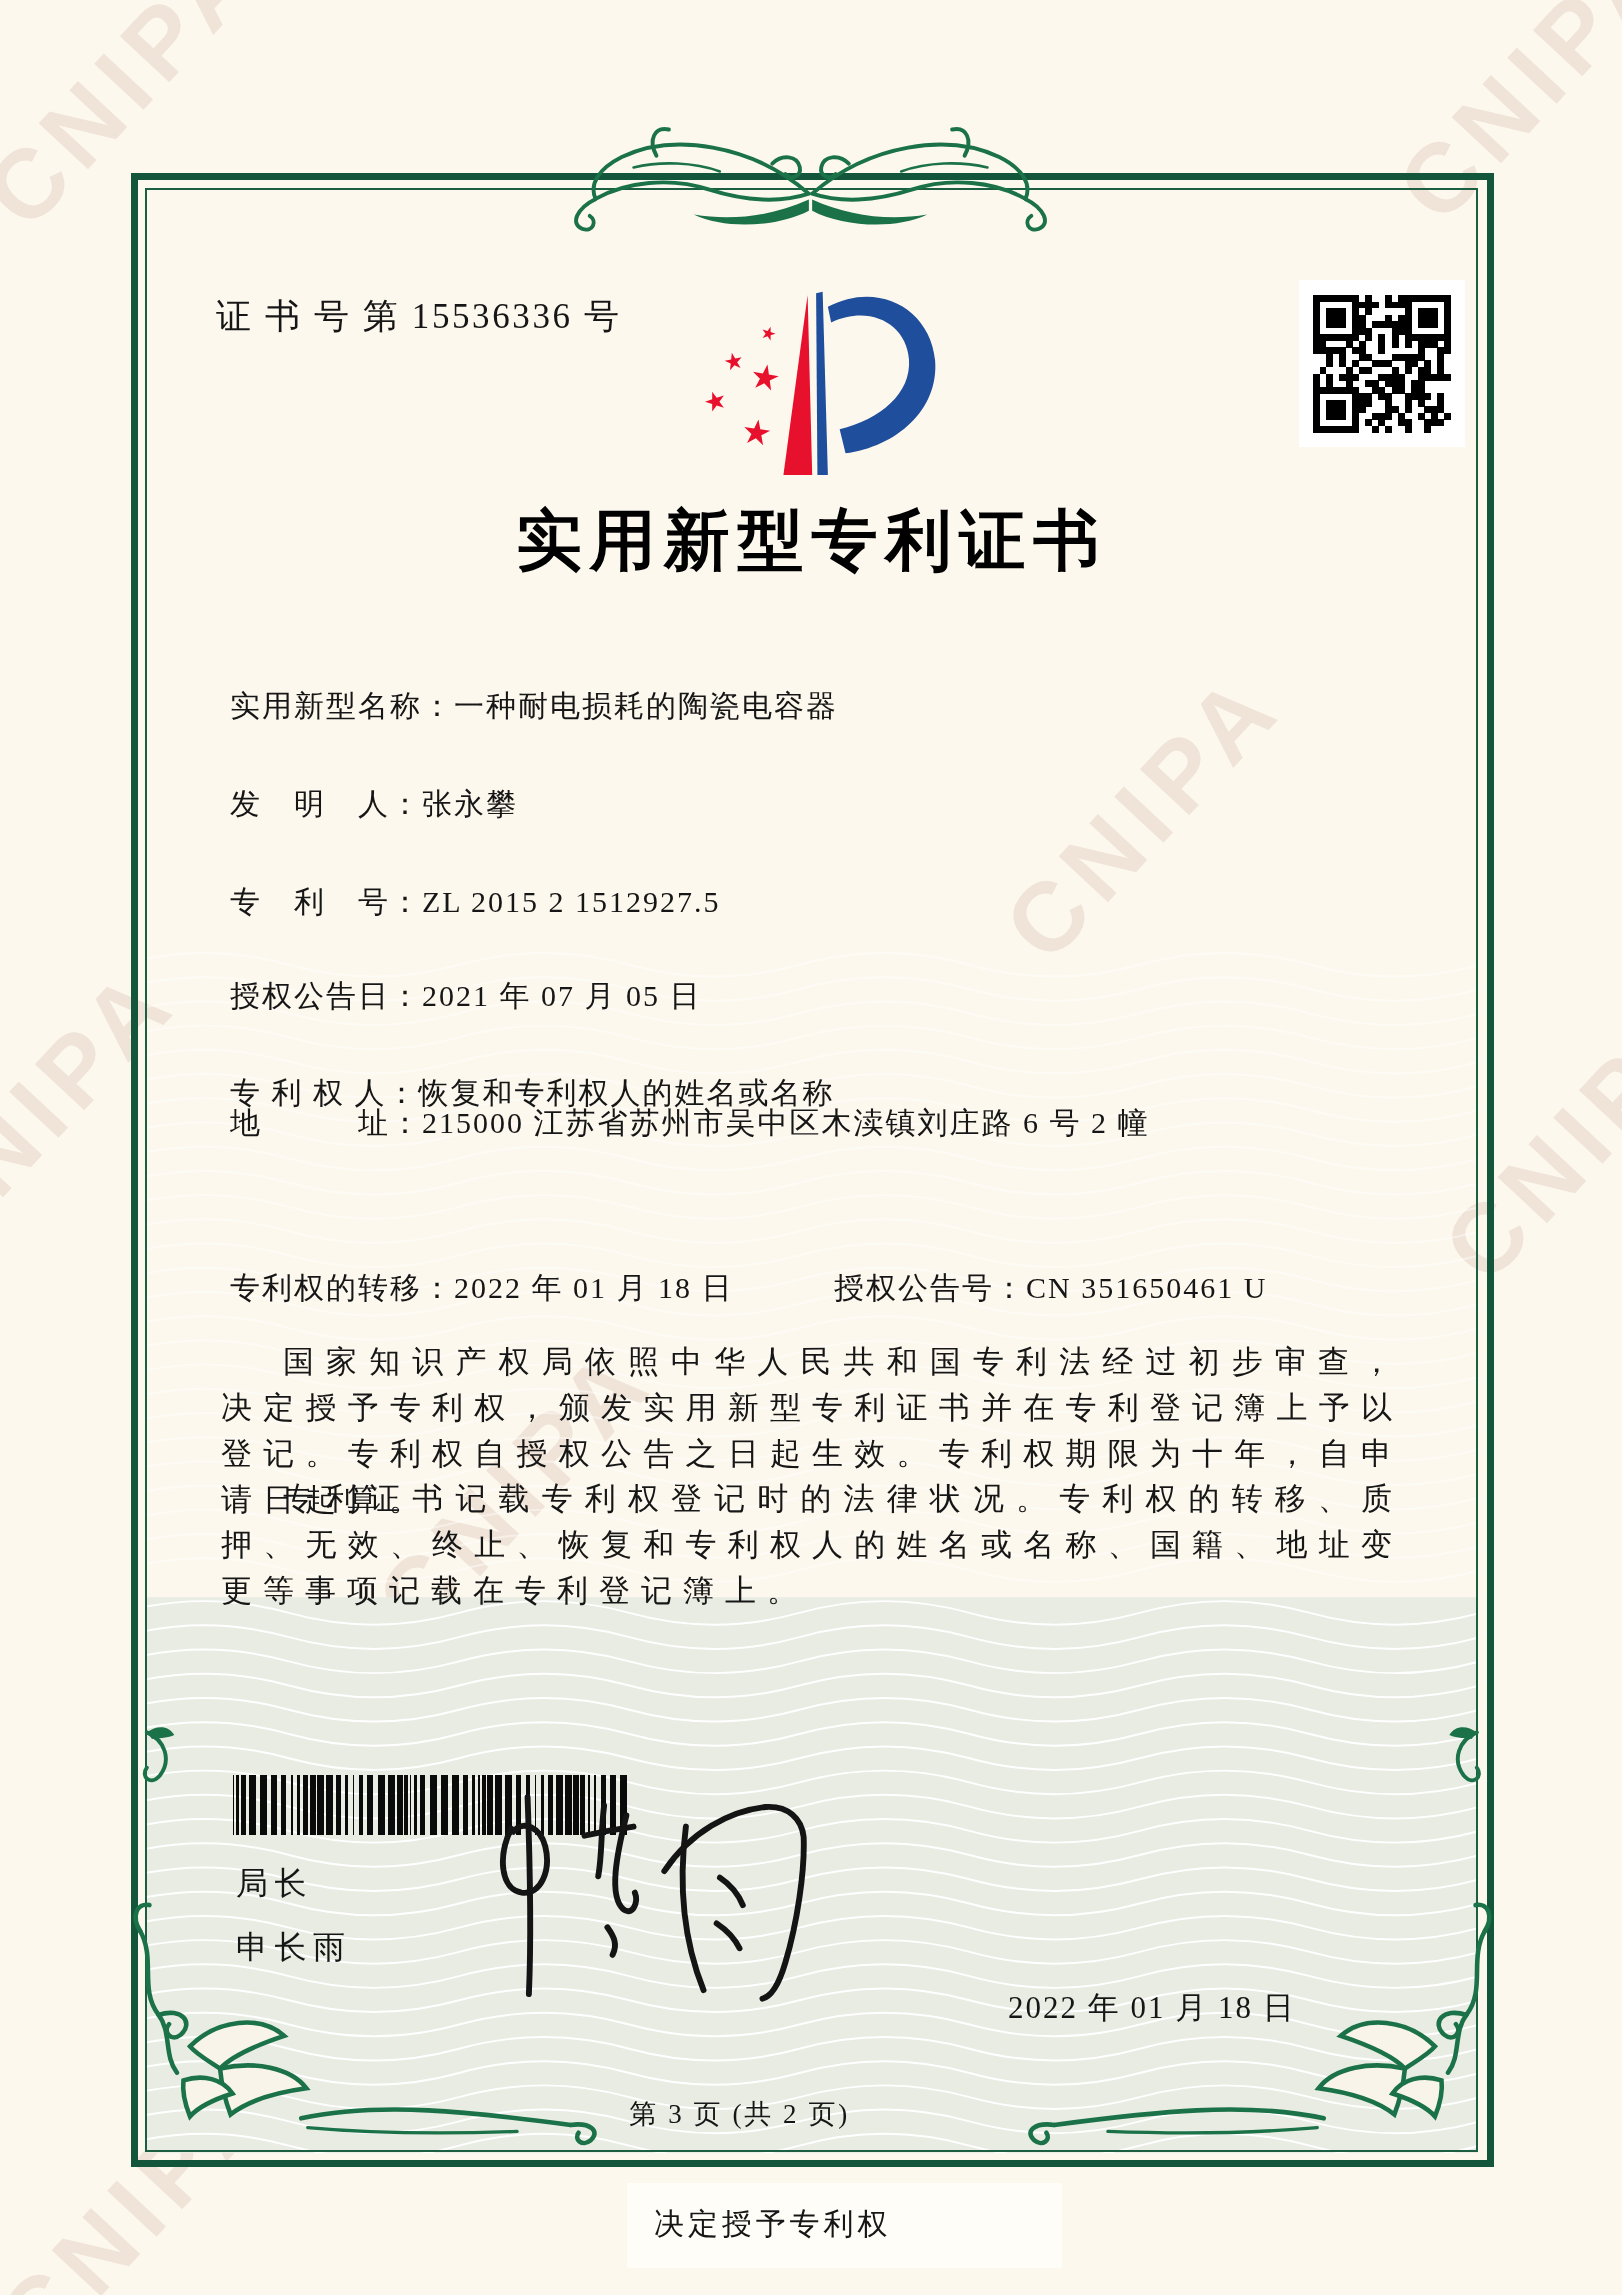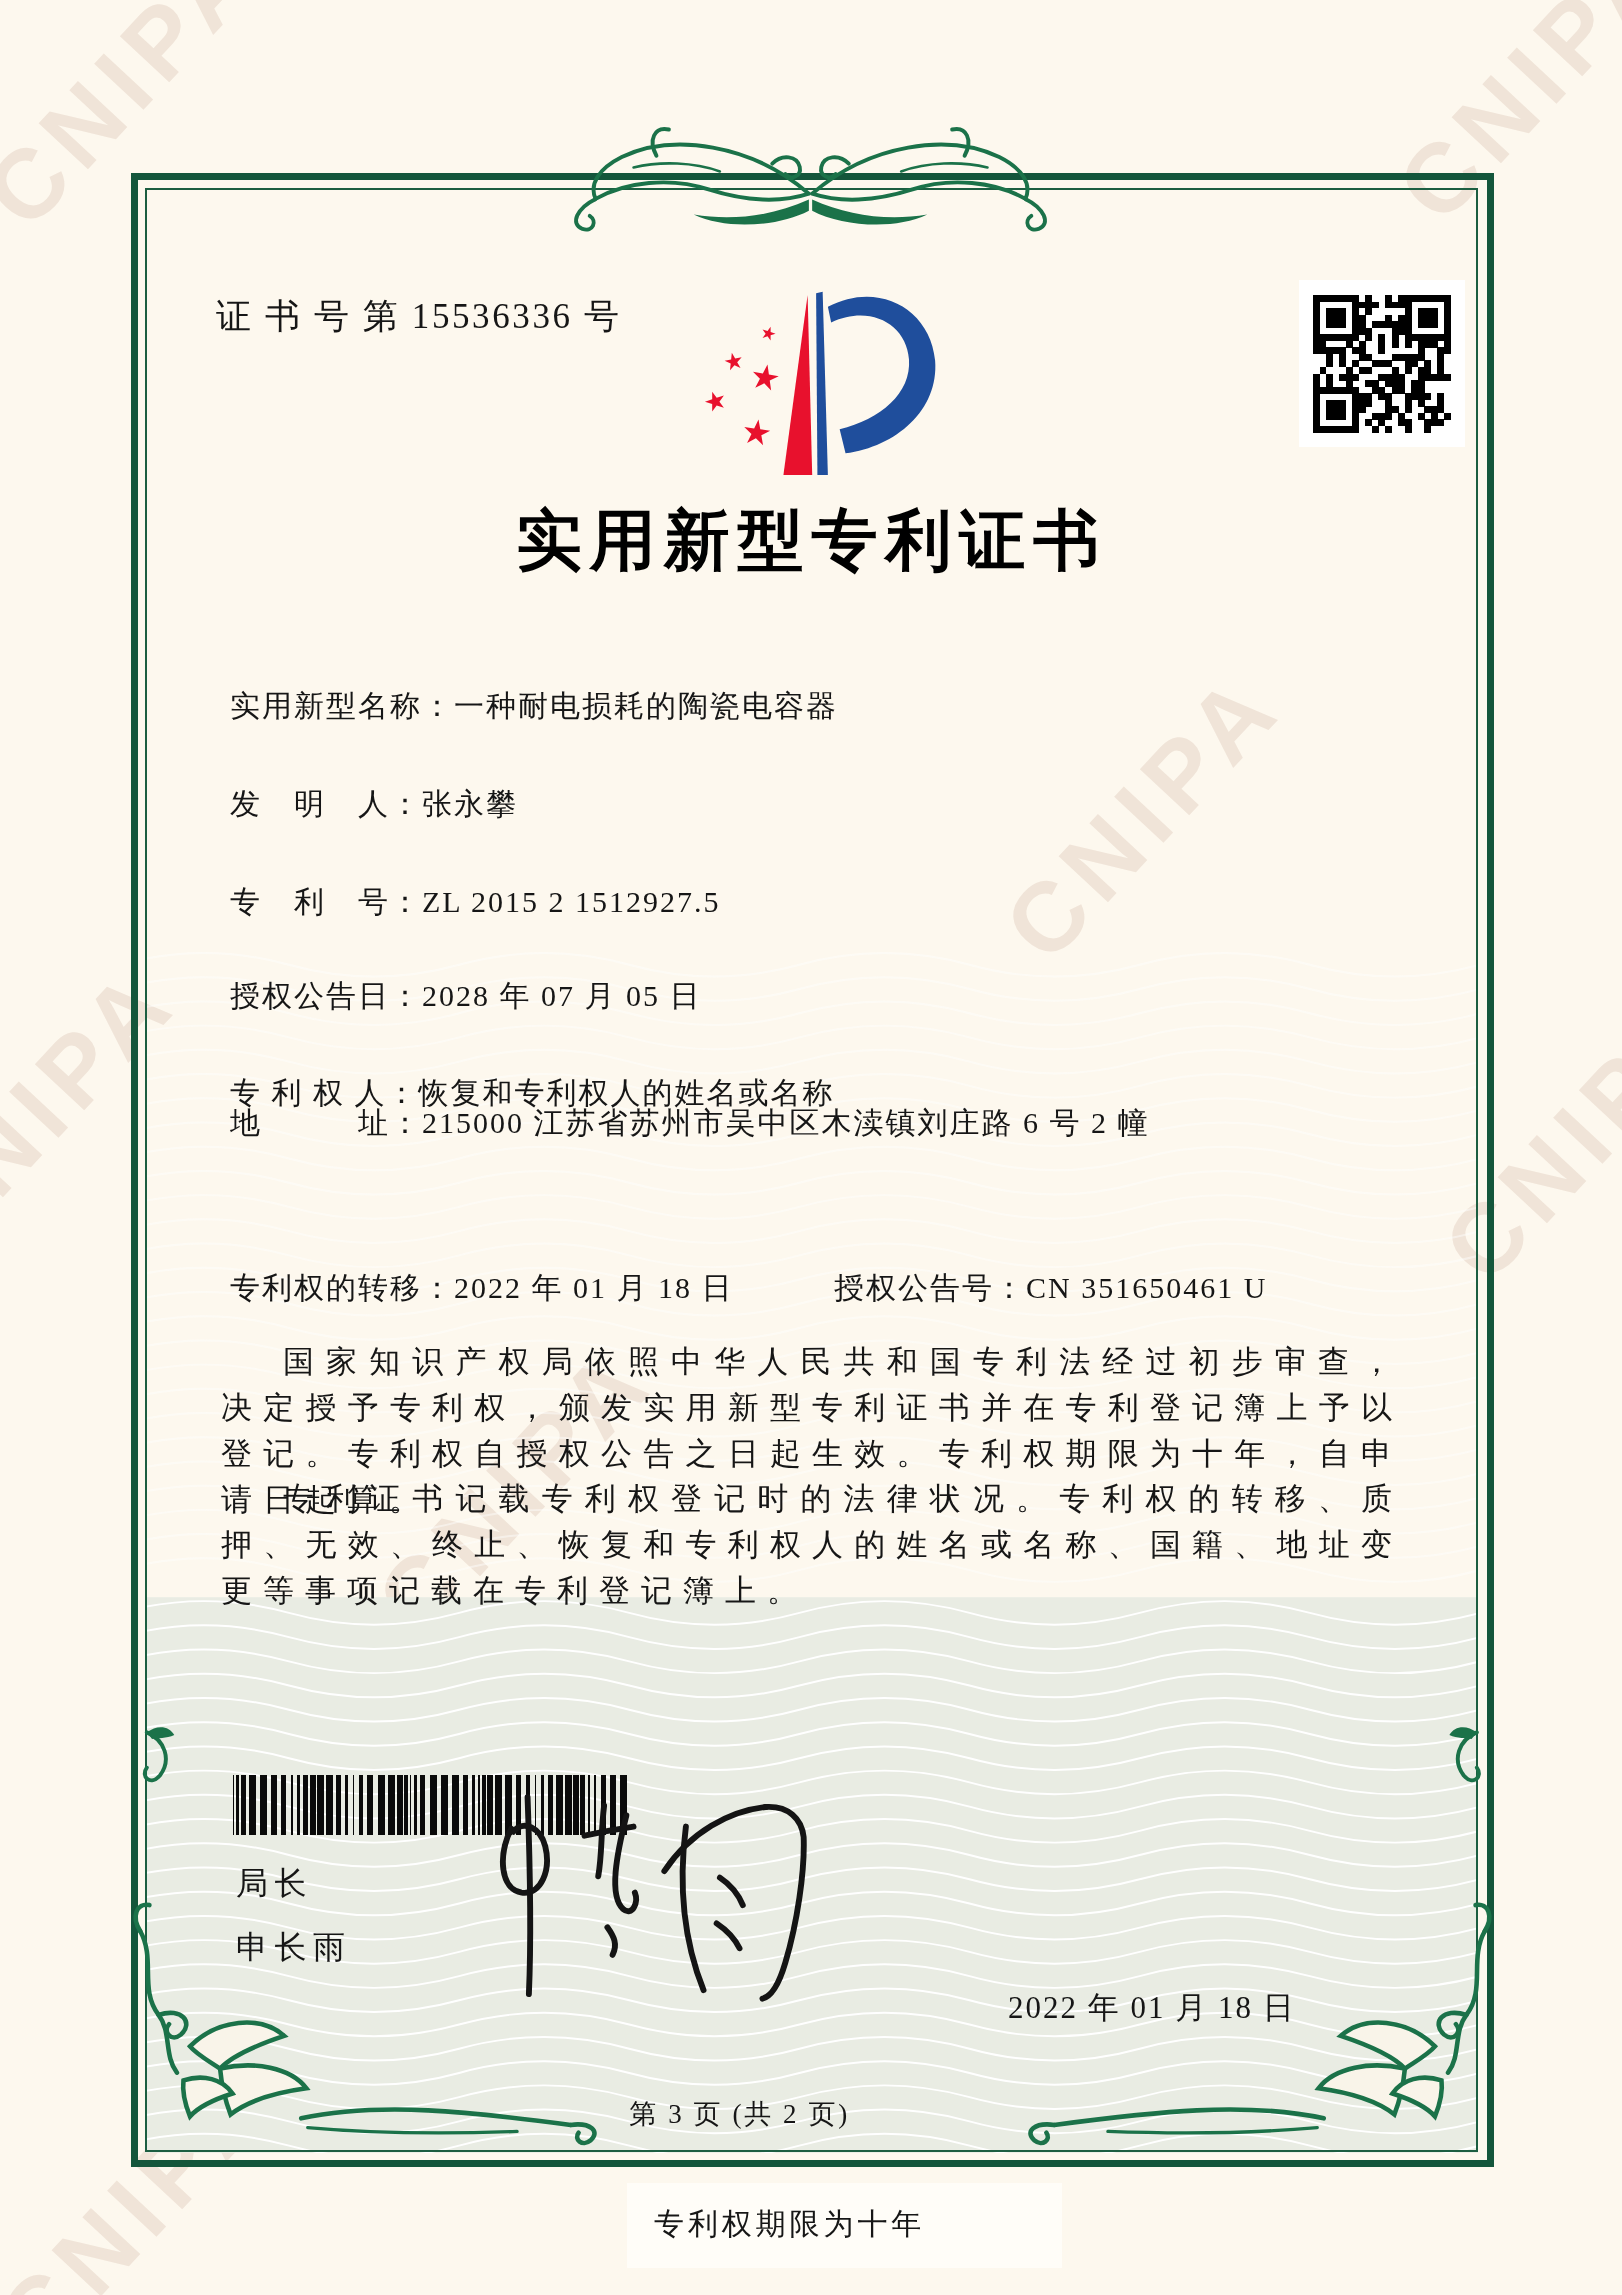--- a/index.html
+++ b/index.html
@@ -431,21 +431,21 @@
     <i style="left:72px;top:131px"></i>
     <i style="left:92px;top:131px"></i>
     <i style="left:111px;top:131px"></i>
   </div>
 
 <div class="abs title">实用新型专利证书</div>
 
 <div class="abs field" style="top:686px"><span class="lab">实用新型名称：</span><span>一种耐电损耗的陶瓷电容器</span></div>
 <div class="abs field" style="top:784px"><span class="lab">发　明　人：</span><span>张永攀</span></div>
 <div class="abs field" style="top:882px"><span class="lab">专　利　号：</span><span>ZL 2015 2 1512927.5</span></div>
-<div class="abs field" style="top:976px"><span class="lab">授权公告日：</span><span>2028 年 07 月 05 日</span></div>
+<div class="abs field" style="top:976px"><span class="lab">授权公告日：</span><span>2021 年 07 月 05 日</span></div>
 <div class="abs field" style="top:1073px"><span class="lab">专 利 权 人：</span><span>恢复和专利权人的姓名或名称</span></div>
 <div class="abs field" style="top:1103px"><span class="lab">地　　　址：</span><span>215000 江苏省苏州市吴中区木渎镇刘庄路 6 号 2 幢</span></div>
 <div class="abs field" style="top:1268px"><span class="lab">专利权的转移：</span><span>2022 年 01 月 18 日</span></div>
 <div class="abs field grant-no" style="top:1268px"><span class="lab">授权公告号：</span><span>CN 351650461 U</span></div>
 
 <div class="abs para" style="top:1339px">国家知识产权局依照中华人民共和国专利法经过初步审查，决定授予专利权，颁发实用新型专利证书并在专利登记簿上予以登记。专利权自授权公告之日起生效。专利权期限为十年，自申请日起算。</div>
 <div class="abs para" style="top:1476px">专利证书记载专利权登记时的法律状况。专利权的转移、质押、无效、终止、恢复和专利权人的姓名或名称、国籍、地址变更等事项记载在专利登记簿上。</div>
 
 <div class="abs" id="barcode">
     <i style="left:0px;width:1.3px"></i>
@@ -514,14 +514,14 @@
     <path d="M 1048,2792 C 1038,2870 1042,2960 1075,3042"></path>
     <path d="M 1170,2762 C 1205,2760 1225,2780 1228,2808 C 1230,2860 1218,2940 1200,3000 C 1190,3034 1178,3052 1165,3055"></path>
     <path d="M 1100,2870 C 1115,2880 1128,2895 1135,2912"></path>
     <path d="M 1095,2940 C 1110,2950 1122,2962 1130,2978"></path>
   </g>
 </svg>
 
 <div class="abs issue-date">2022 年 01 月 18 日</div>
 <div class="abs page-ind">第 3 页 (共 2 页)</div>
 <div class="abs cont-box"></div>
-<div class="abs cont-note">专利权期限为十年</div>
+<div class="abs cont-note">决定授予专利权</div>
 
 
 </body></html>

